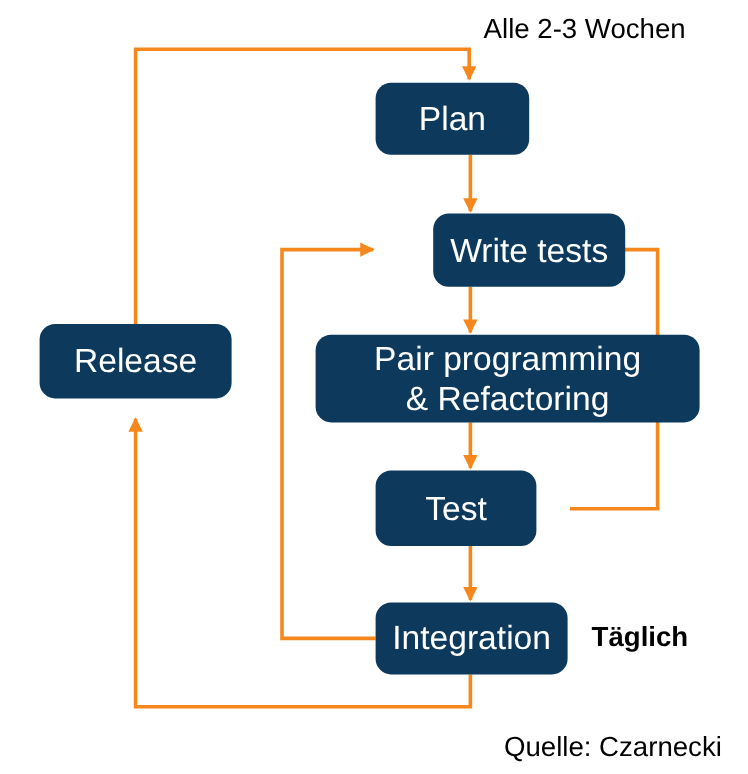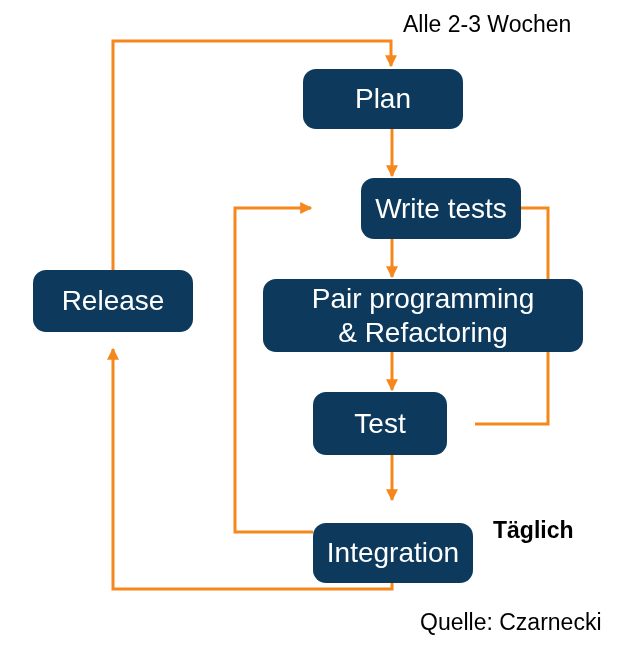--- a/index.html
+++ b/index.html
@@ -56,30 +56,30 @@
       <path d="M 392 129 L 392 176"></path>
       <path d="M 392 239 L 392 277"></path>
       <path d="M 392 352 L 392 390"></path>
       <path d="M 392 455 L 392 500"></path>
       <path d="M 392 562 L 392 589 L 113 589 L 113 349"></path>
       <path d="M 313 532 L 235 532 L 235 208 L 311 208"></path>
       <path d="M 475 424 L 548 424 L 548 208 L 477 208"></path>
     </g>
   </svg>
 
-  <div class="node" style="left:303px;top:69px;width:160px;height:60px;">Plan</div>
+  <div class="node" style="left:313px;top:69px;width:128px;height:60px;">Plan</div>
 
   <div class="node" style="left:313px;top:178px;width:160px;height:61px;margin-left:48px;">Write tests</div>
 
   <div class="node" style="left:263px;top:279px;width:320px;height:73px;">Pair programming
 &amp; Refactoring</div>
 
   <div class="node" style="left:313px;top:392px;width:134px;height:63px;">Test</div>
 
-  <div class="node" style="left:313px;top:502px;width:160px;height:60px;margin-top:21px;">Integration</div>
+  <div class="node" style="left:313px;top:502px;width:160px;height:60px;">Integration</div>
 
   <div class="node" style="left:33px;top:270px;width:160px;height:62px;">Release</div>
 
   <div class="annotation" style="left:403px;top:13px;">Alle 2-3 Wochen</div>
 
   <div class="annotation" style="left:493px;top:519px;font-weight:bold;">Täglich</div>
 
   <div class="annotation" style="left:420px;top:611px;">Quelle: Czarnecki</div>
 
 </div>

